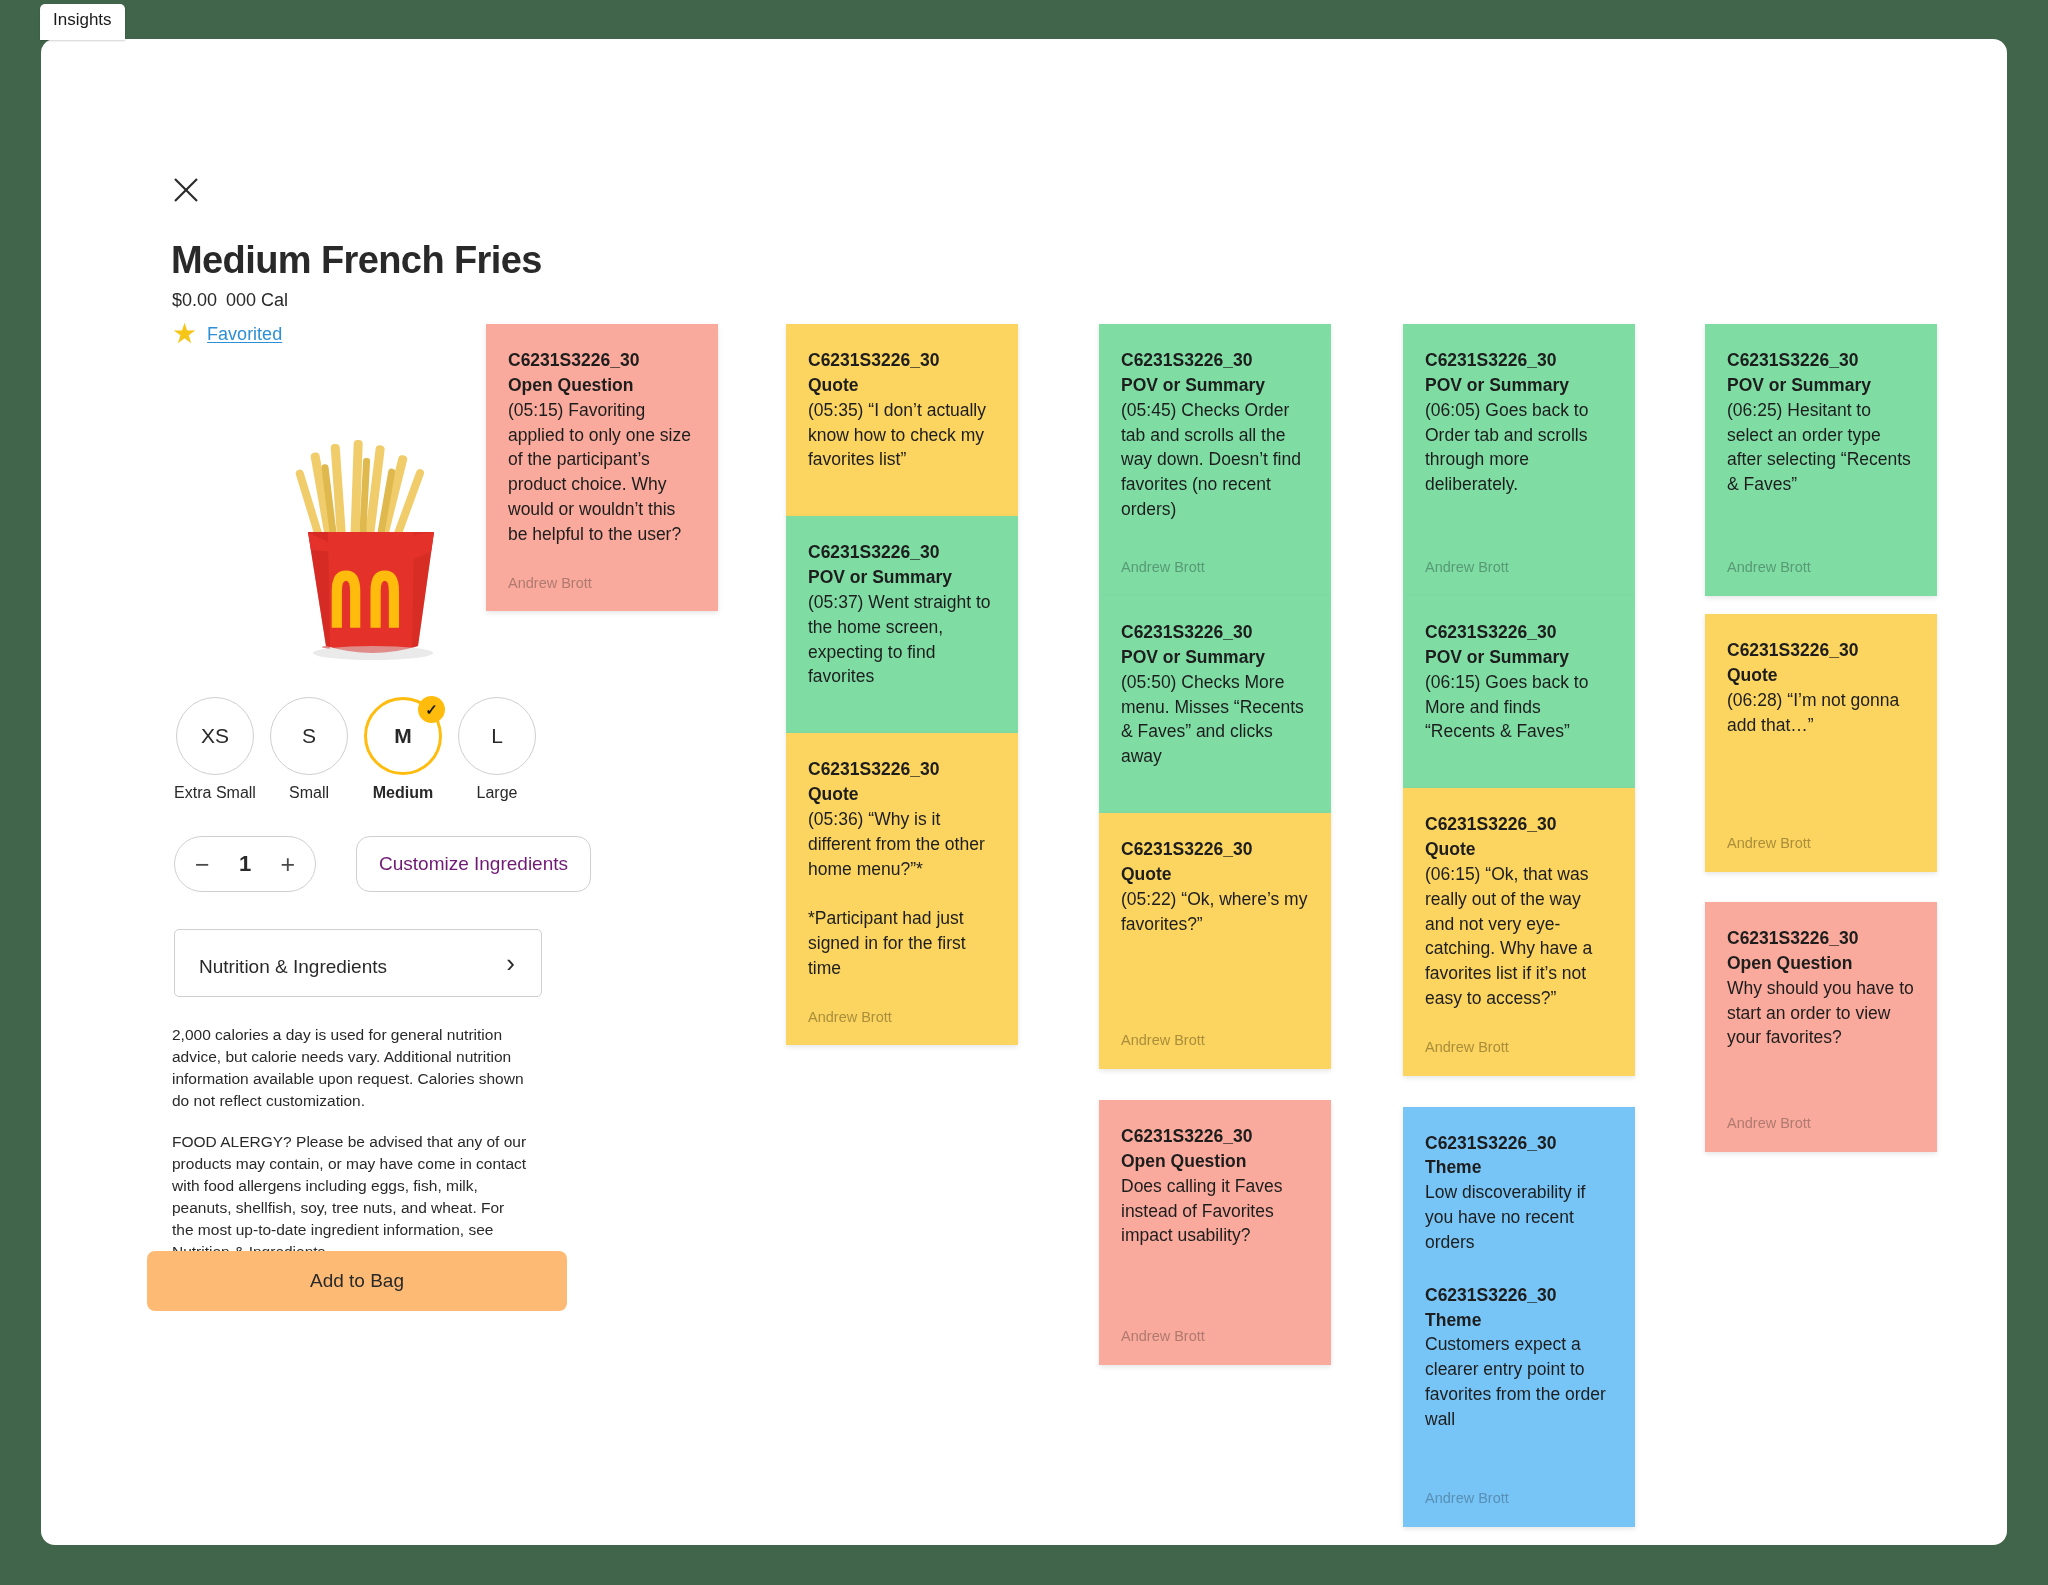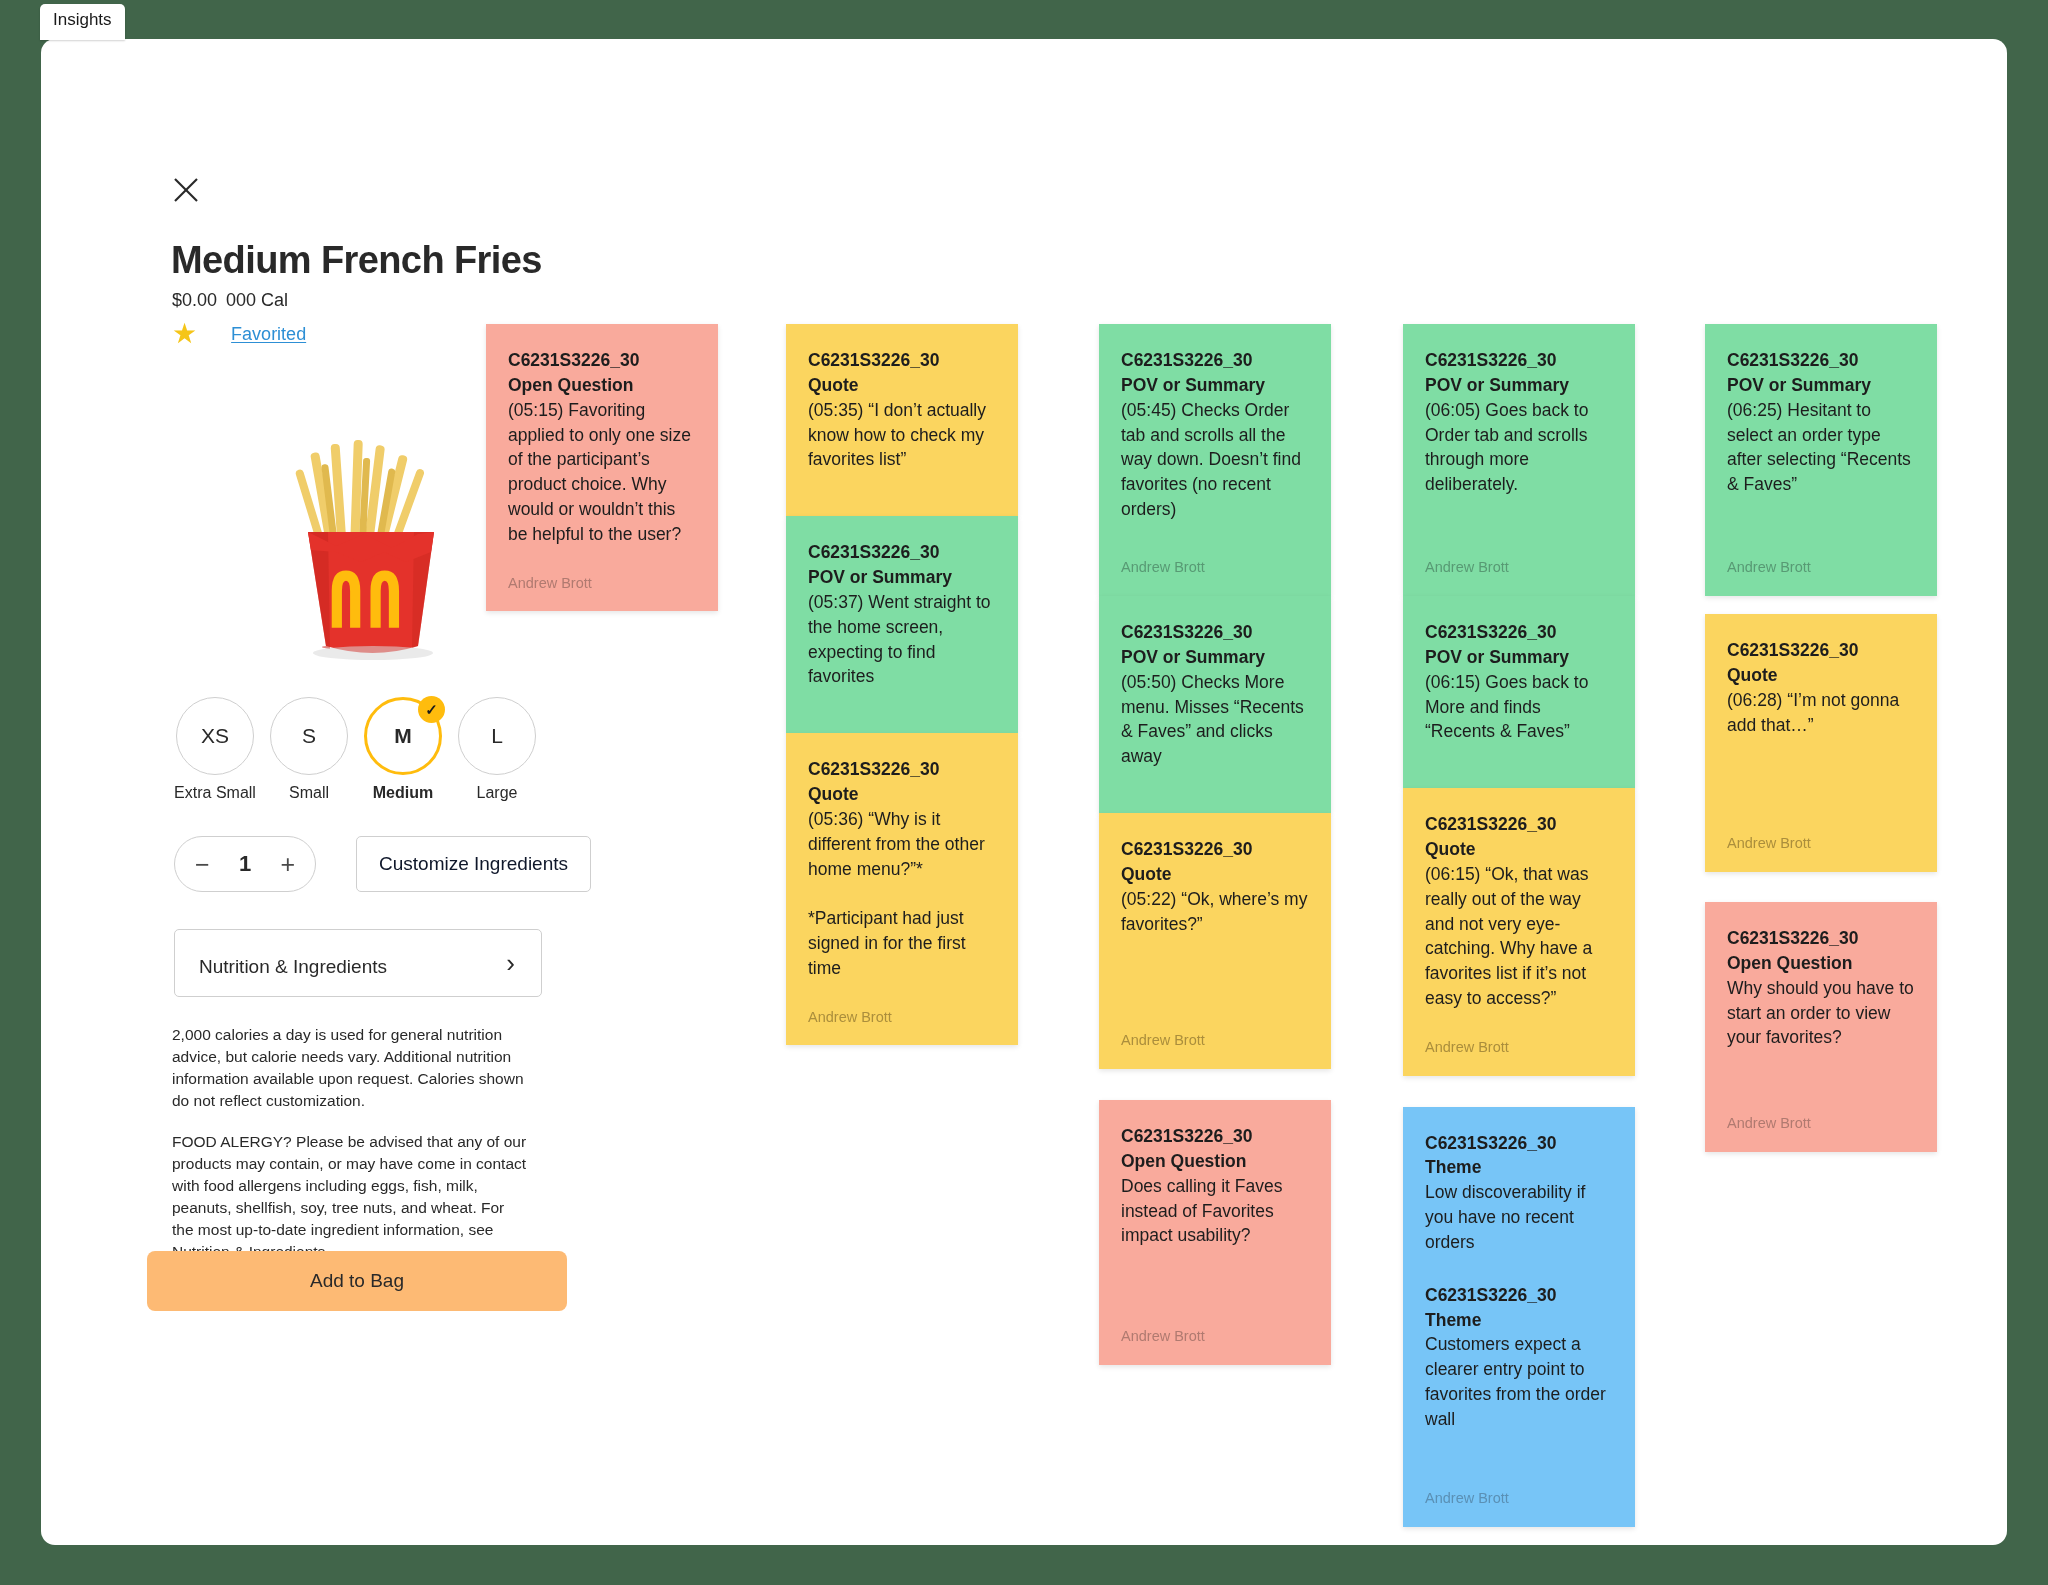--- a/index.html
+++ b/index.html
@@ -47,21 +47,21 @@
   }
   #price-cal .cal { margin-left: 9px; }
 
   #fav-row {
     position: absolute; left: 131px; top: 281px;
     display: flex; align-items: center; gap: 10px; cursor: pointer;
   }
   #fav-row .star { font-size: 28px; color: #f5c518; line-height: 1; }
   #fav-row .lbl {
     font-size: 18px; color: #2d8fd5;
-    text-decoration: underline; text-underline-offset: 2px; margin-left: 24px;
+    text-decoration: underline; text-underline-offset: 2px;
   }
 
   
   #fries { position: absolute; left: 225px; top: 395px; width: 215px; height: 230px; }
   #fries svg { display:block; }
 
   
   #size-row { position: absolute; left: 135px; top: 658px; display: flex; gap: 16px; }
   .size-opt { width: 78px; display: flex; flex-direction: column; align-items: center; cursor: pointer; }
   .size-circle {
@@ -87,22 +87,22 @@
   #qty-row { position: absolute; left: 133px; top: 797px; display: flex; align-items: center; gap: 40px; }
   #stepper {
     width: 142px; height: 56px; border: 1.4px solid #cfcfcf; border-radius: 30px;
     display: flex; align-items: center; justify-content: space-between;
     padding: 0 20px; font-size: 22px; color: #292929;
   }
   #stepper .sbtn { cursor: pointer; font-size: 25px; color: #4a4a4a; user-select: none; }
   #stepper .qval { font-weight: 600; }
   #customize-btn {
     height: 56px; padding: 0 22px;
-    border: 1.4px solid #cfcfcf; border-radius: 5px; background: #fff;
-    display: flex; align-items: center; font-size: 19px; color: #0f172a;
+    border: 1.4px solid #cfcfcf; border-radius: 14px; background: #fff;
+    display: flex; align-items: center; font-size: 19px; color: #701a75;
     cursor: pointer;
   }
 
   #nutrition-btn {
     position: absolute; left: 133px; top: 890px;
     width: 368px; height: 68px;
     border: 1.4px solid #cfcfcf; border-radius: 5px; background: #fff;
     display: flex; align-items: center; justify-content: space-between;
     padding: 0 26px 0 24px; cursor: pointer;
   }

